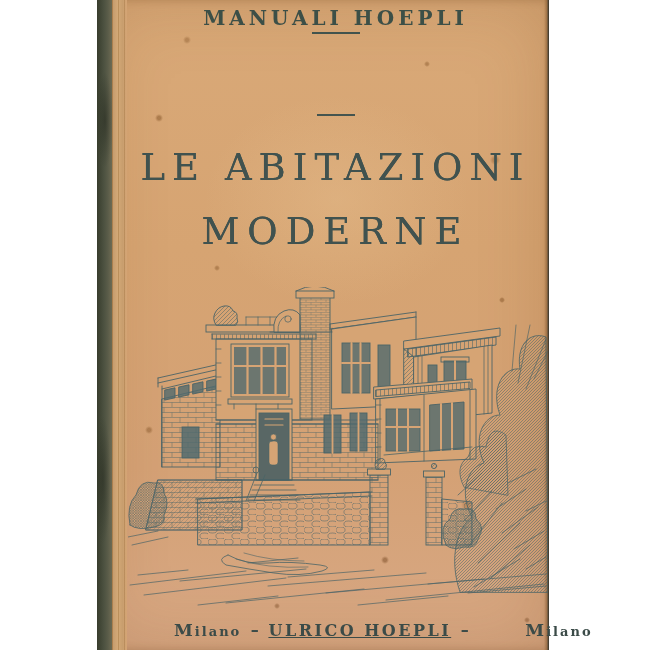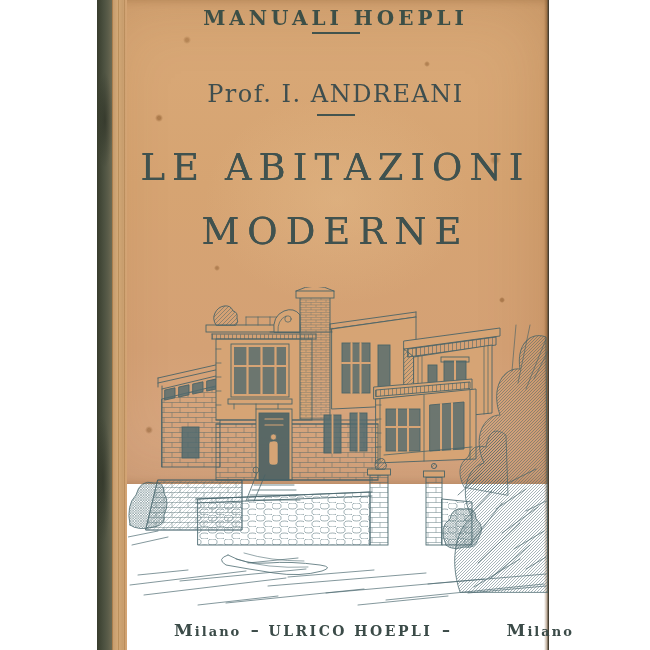--- a/index.html
+++ b/index.html
@@ -2,21 +2,21 @@
 <html><head>
 <meta charset="utf-8">
 <style>
   html,body{margin:0;padding:0;}
   body{
     width:650px;height:650px;position:relative;overflow:hidden;
     background:#ffffff;
     font-family:"DejaVu Serif","Liberation Serif",serif;
   }
   .book{
-    position:absolute;left:97px;top:0;width:452px;height:484px;
+    position:absolute;left:97px;top:0;width:452px;height:650px;
     background:linear-gradient(180deg,#d9a978 0%,#d6a472 38%,#d4a175 72%,#d8a884 100%);
     box-shadow:inset 0 0 70px rgba(120,70,25,.22), inset 0 0 8px rgba(100,60,20,.28);
   }
   .foxing{
     position:absolute;inset:0;pointer-events:none;
     background-image:
       radial-gradient(ellipse 190px 150px at 240px 200px, rgba(238,204,156,.28), rgba(238,204,156,0) 70%),
       radial-gradient(circle 4px at 62px 118px, rgba(122,74,30,.45) 0 1.6px, rgba(122,74,30,0) 4px),
       radial-gradient(circle 3px at 330px 64px, rgba(122,74,30,.4) 0 1.2px, rgba(122,74,30,0) 3px),
       radial-gradient(circle 5px at 398px 160px, rgba(122,74,30,.35) 0 2px, rgba(122,74,30,0) 5px),
@@ -53,38 +53,37 @@
   .series{top:6px;font-size:20px;font-weight:bold;letter-spacing:4px;color:#3c4f47;}
   .rule{position:absolute;left:50%;transform:translateX(-50%);height:2px;background:#41534d;}
   .series-rule{top:32px;width:48px;}
   .author{top:80px;font-size:24px;letter-spacing:1.5px;color:#3e4e4f;}
   .author-rule{top:114px;width:38px;background:#44544f;}
   .title1{top:146px;font-size:37px;letter-spacing:7px;color:#40524f;text-shadow:0 0 .5px #40524f;}
   .title2{top:210px;font-size:37px;letter-spacing:8px;color:#40524f;text-shadow:0 0 .5px #40524f;}
   .imprint{top:620px;color:#3b4b48;font-weight:bold;}
   .imp-small{font-size:13px;letter-spacing:2px;display:inline-block;vertical-align:baseline;margin-left:47px;}
   .imp-small::first-letter{font-size:17px;}
-  .imp-large{font-size:14px;letter-spacing:2.5px;display:inline-block;}
+  .imp-large{font-size:16px;letter-spacing:2.5px;display:inline-block;text-decoration:underline;}
   .imp-dash{font-size:16px;display:inline-block;margin:0 4px;}
   .illustration{position:absolute;left:31px;top:287px;width:420px;height:323px;}
 </style>
 </head>
 <body>
 
 <div class="book">
   <div class="spine"></div>
   <div class="hinge"></div>
   <div class="page-edge"></div>
   <div class="foxing"></div>
 
   <div class="content">
     <div class="tline series">MANUALI HOEPLI</div>
     <div class="rule series-rule"></div>
 
-    <div class="tline author">Prof. I. ANDREANI</div>
     <div class="rule author-rule"></div>
 
     <div class="tline title2">MODERNE</div>
     <div class="tline title1">LE ABITAZIONI</div>
 
     <div class="tline imprint">
       <span class="imp-small">Milano</span>
       <span class="imp-dash">–</span>
       <span class="imp-large">ULRICO HOEPLI</span>
       <span class="imp-dash">–</span>

